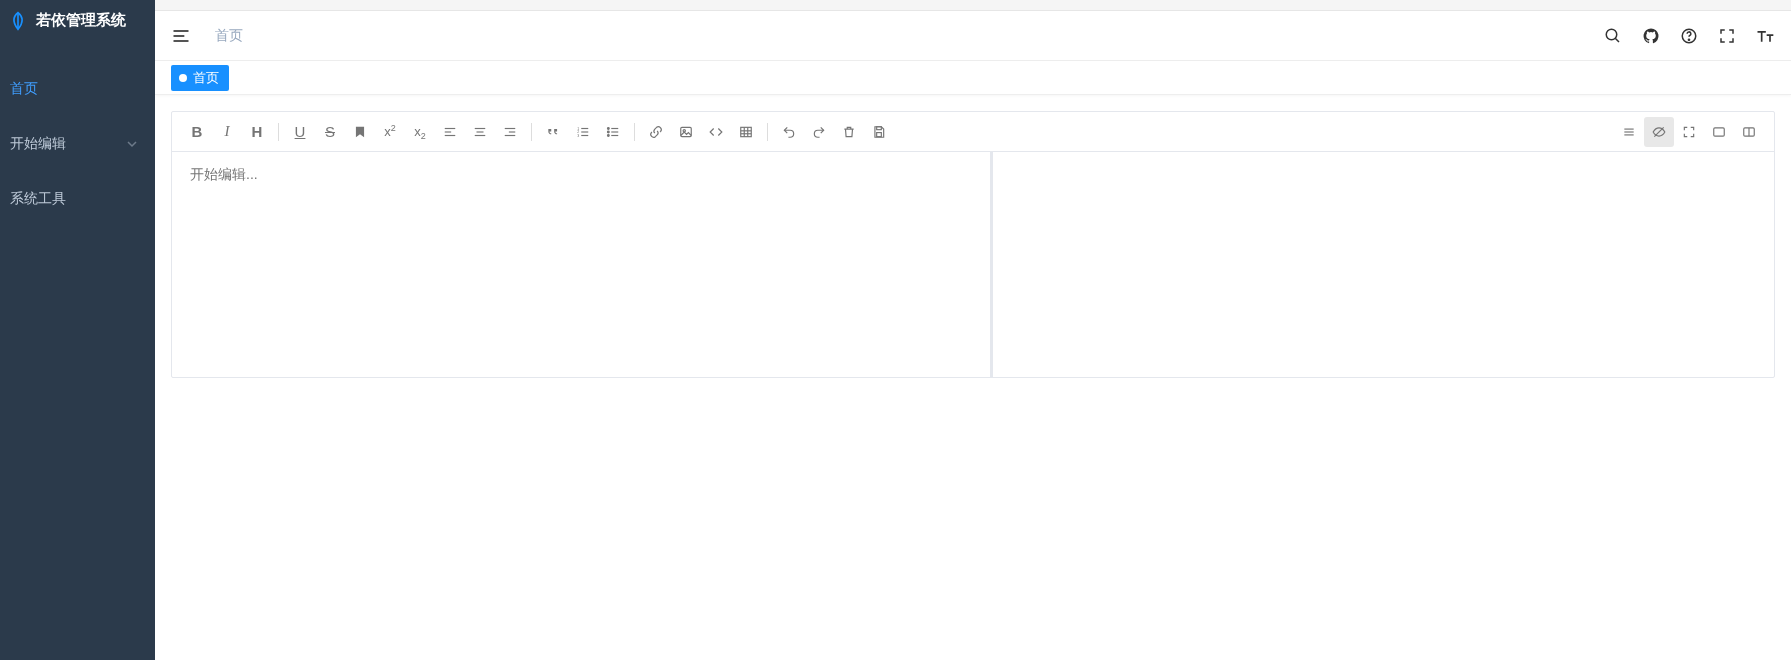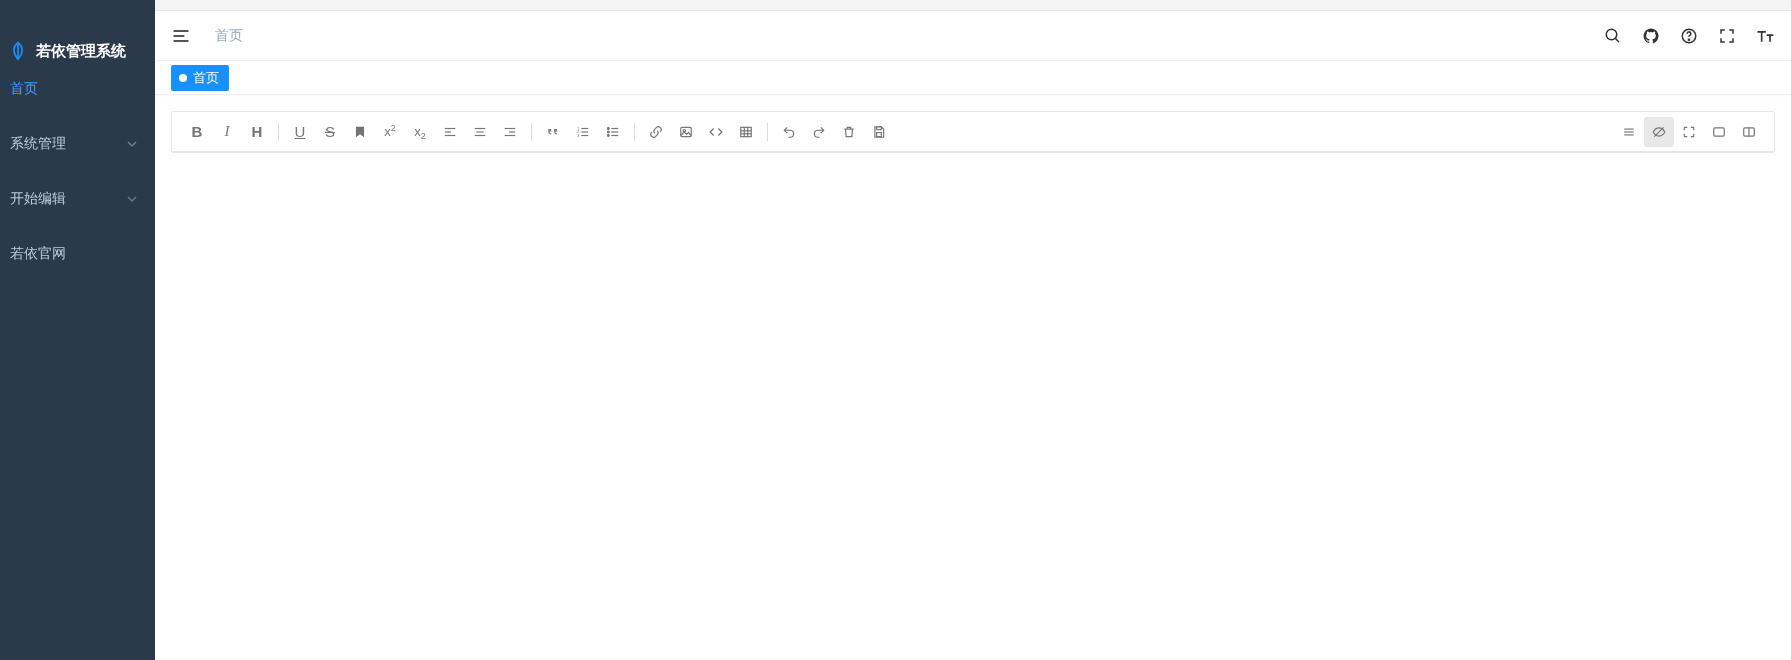--- a/index.html
+++ b/index.html
@@ -17,21 +17,21 @@
   width: 155px;
   background: #2b3a4b;
   color: #bfcbd9;
   display: flex; flex-direction: column;
   padding-top: 11px;
   position: relative;
   z-index: 5;
 }
 .sidebar-logo {
   height: 50px;
-  display: flex; align-items: flex-end;
+  display: flex; align-items: flex-start;
   padding-left: 8px;
   gap: 8px;
   color: #fff;
   font-weight: 600;
   font-size: 15px;
 }
 .sidebar-logo .logo-icon { color: #1890ff; }
 .sidebar-menu { list-style: none; }
 .sidebar-item {
   height: 55px;
@@ -139,37 +139,29 @@
             <path d="M12 2 L12 22"></path>
           </svg>
       </span>
       <span>若依管理系统</span>
     </div>
     <ul class="sidebar-menu">
       <li class="sidebar-item active">
         <span>首页</span>
       </li>
       <li class="sidebar-item">
-        <span>系统管理</span>
-        <span class="chev">
-          <svg width="10" height="10" viewBox="0 0 10 10">
-              <path d="M1 3 L5 7 L9 3" stroke="#9aa6b5" stroke-width="1.5" fill="none"></path>
-            </svg>
-        </span>
-      </li>
-      <li class="sidebar-item">
         <span>开始编辑</span>
         <span class="chev">
           <svg width="10" height="10" viewBox="0 0 10 10">
               <path d="M1 3 L5 7 L9 3" stroke="#9aa6b5" stroke-width="1.5" fill="none"></path>
             </svg>
         </span>
       </li>
       <li class="sidebar-item">
-        <span>若依官网</span>
+        <span>系统工具</span>
       </li>
     </ul>
   </aside>
 
   <main class="main">
 
     <div class="header">
       <div class="header-left">
         <span class="hamburger">
           <svg width="20" height="20" viewBox="0 0 24 24" stroke="#333" stroke-width="2">
@@ -376,16 +368,23 @@
             </span>
             <span class="tbtn">
               <svg width="14" height="14" viewBox="0 0 24 24" fill="none" stroke="#757575" stroke-width="2">
                   <rect x="3" y="5" width="18" height="14" rx="2"></rect>
                   <line x1="12" y1="5" x2="12" y2="19"></line>
                 </svg>
             </span>
           </div>
         </div>
 
+        <div class="editor-body">
+          <div class="editor-pane">
+            <span>开始编辑...</span>
+          </div>
+          <div class="editor-split"></div>
+          <div class="preview-pane"></div>
+        </div>
       </div>
     </div>
   </main>
 </div>
 
 </body></html>

